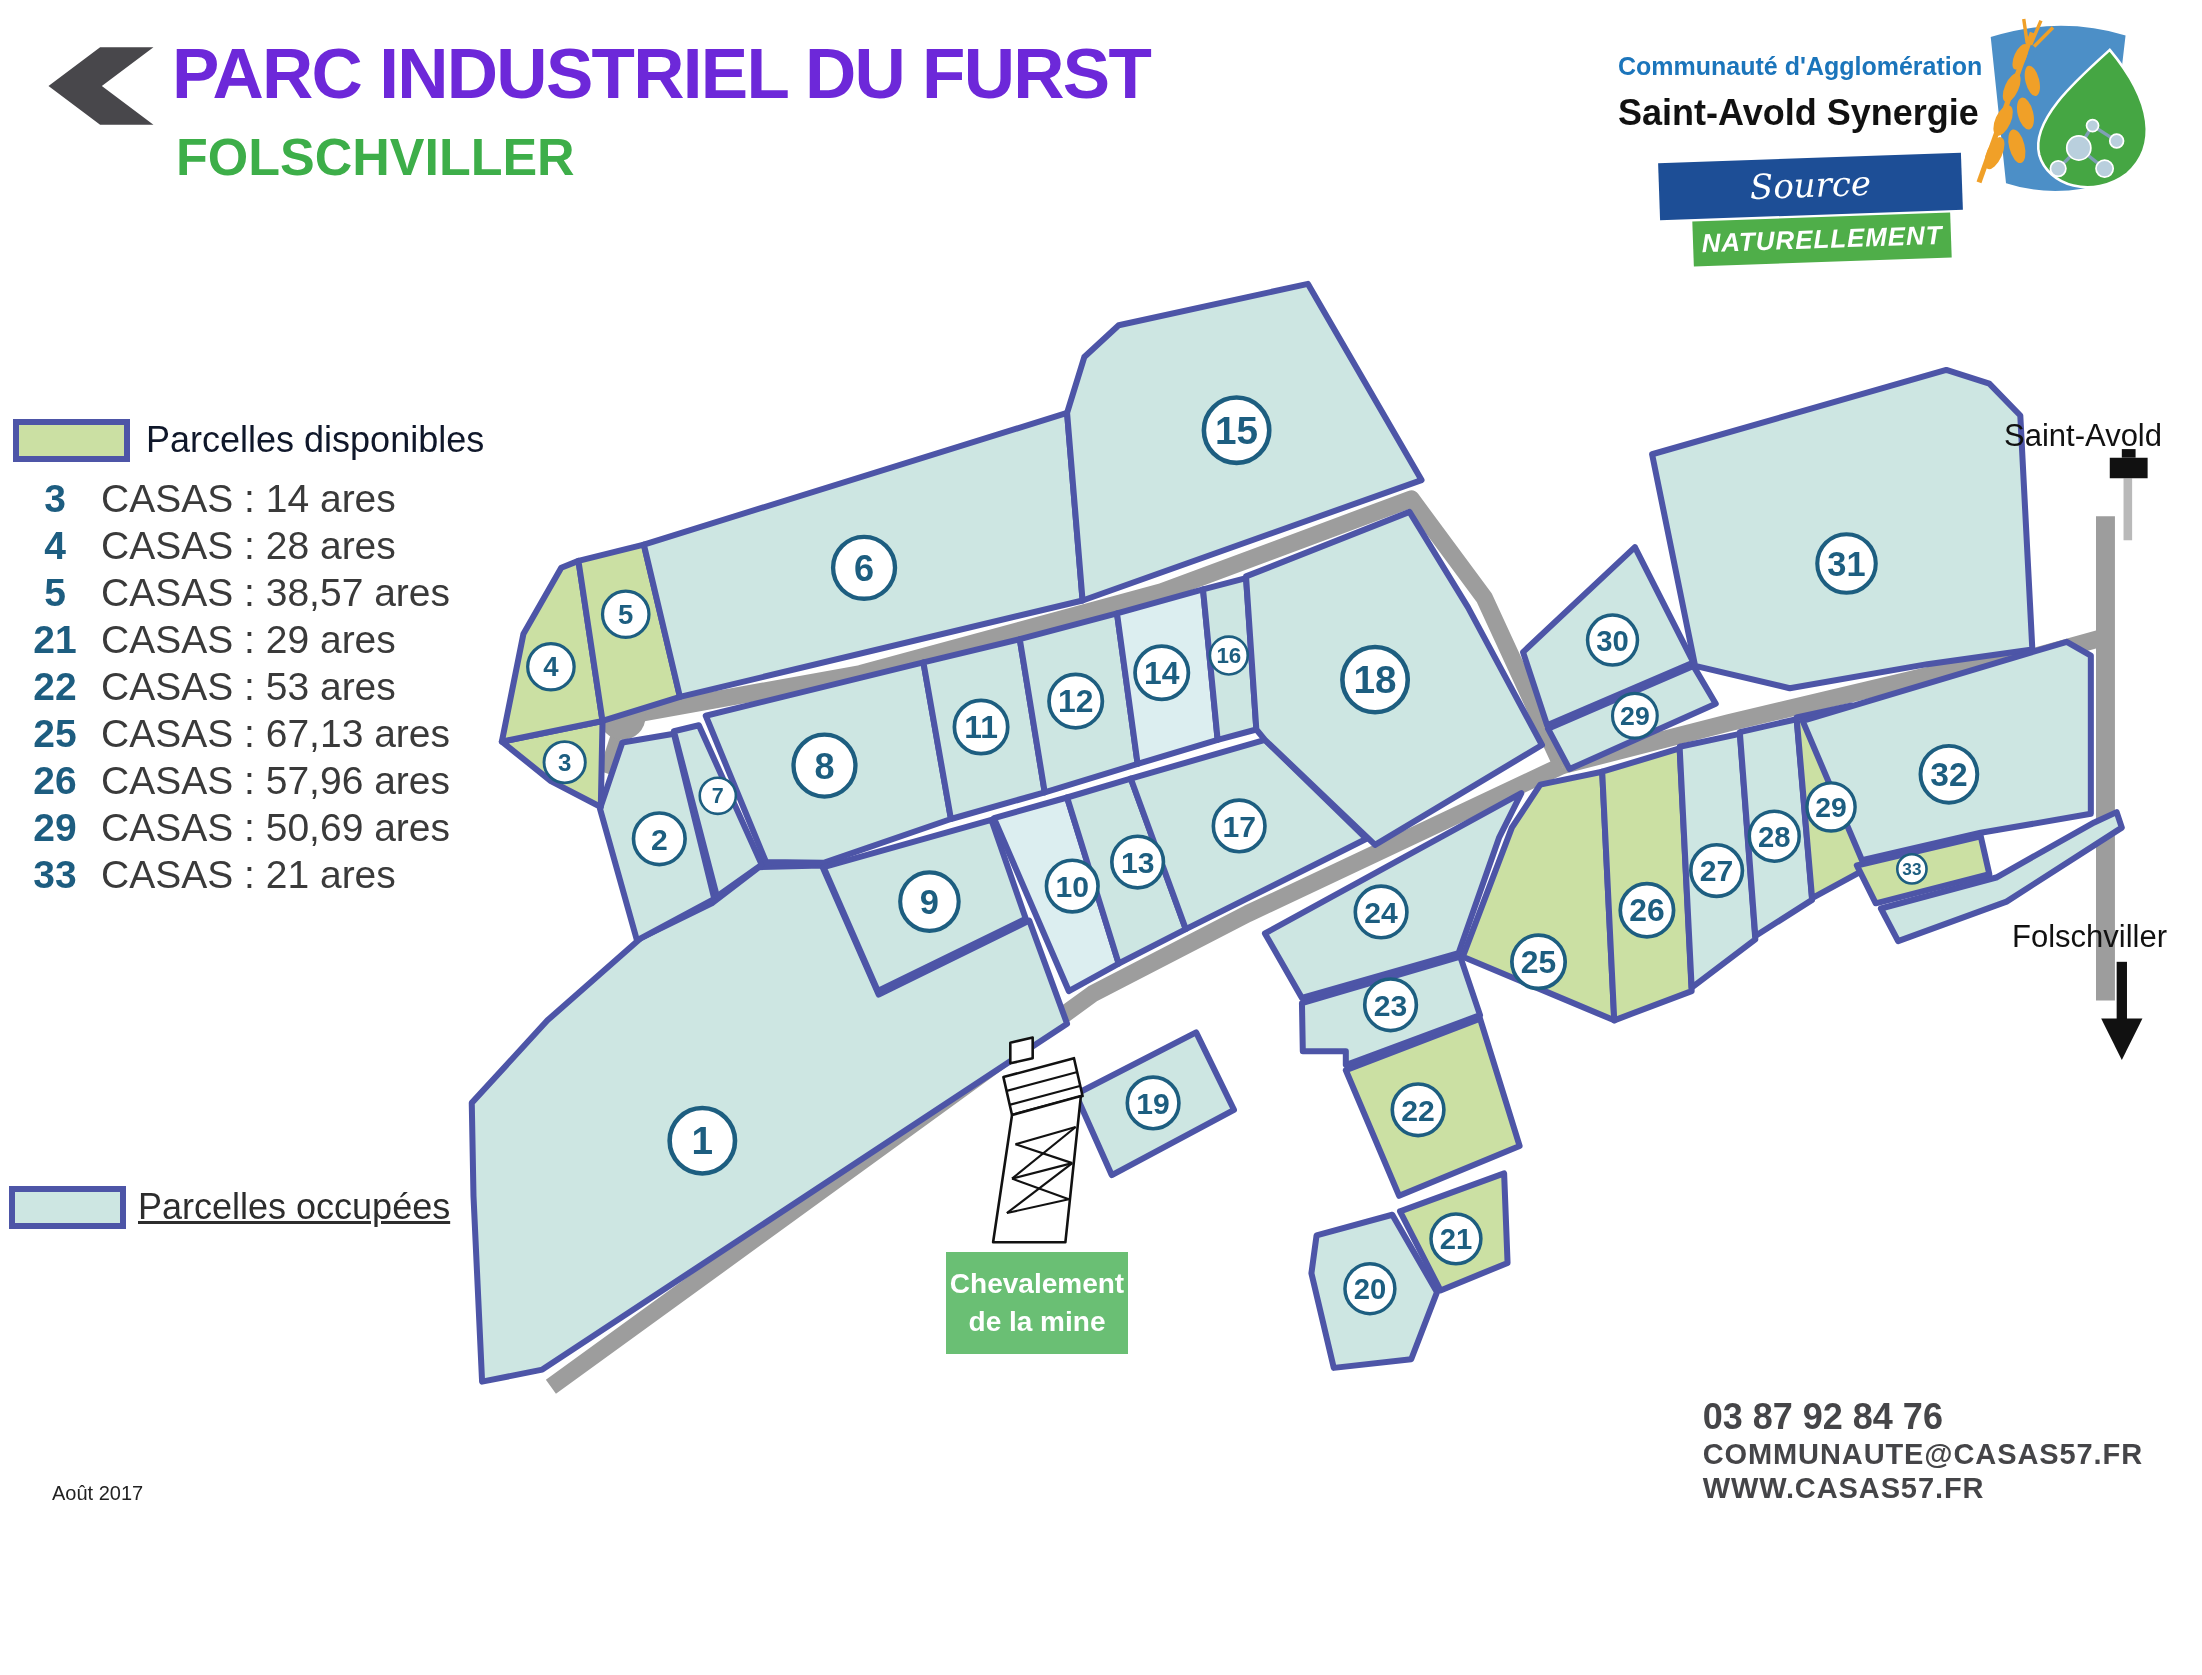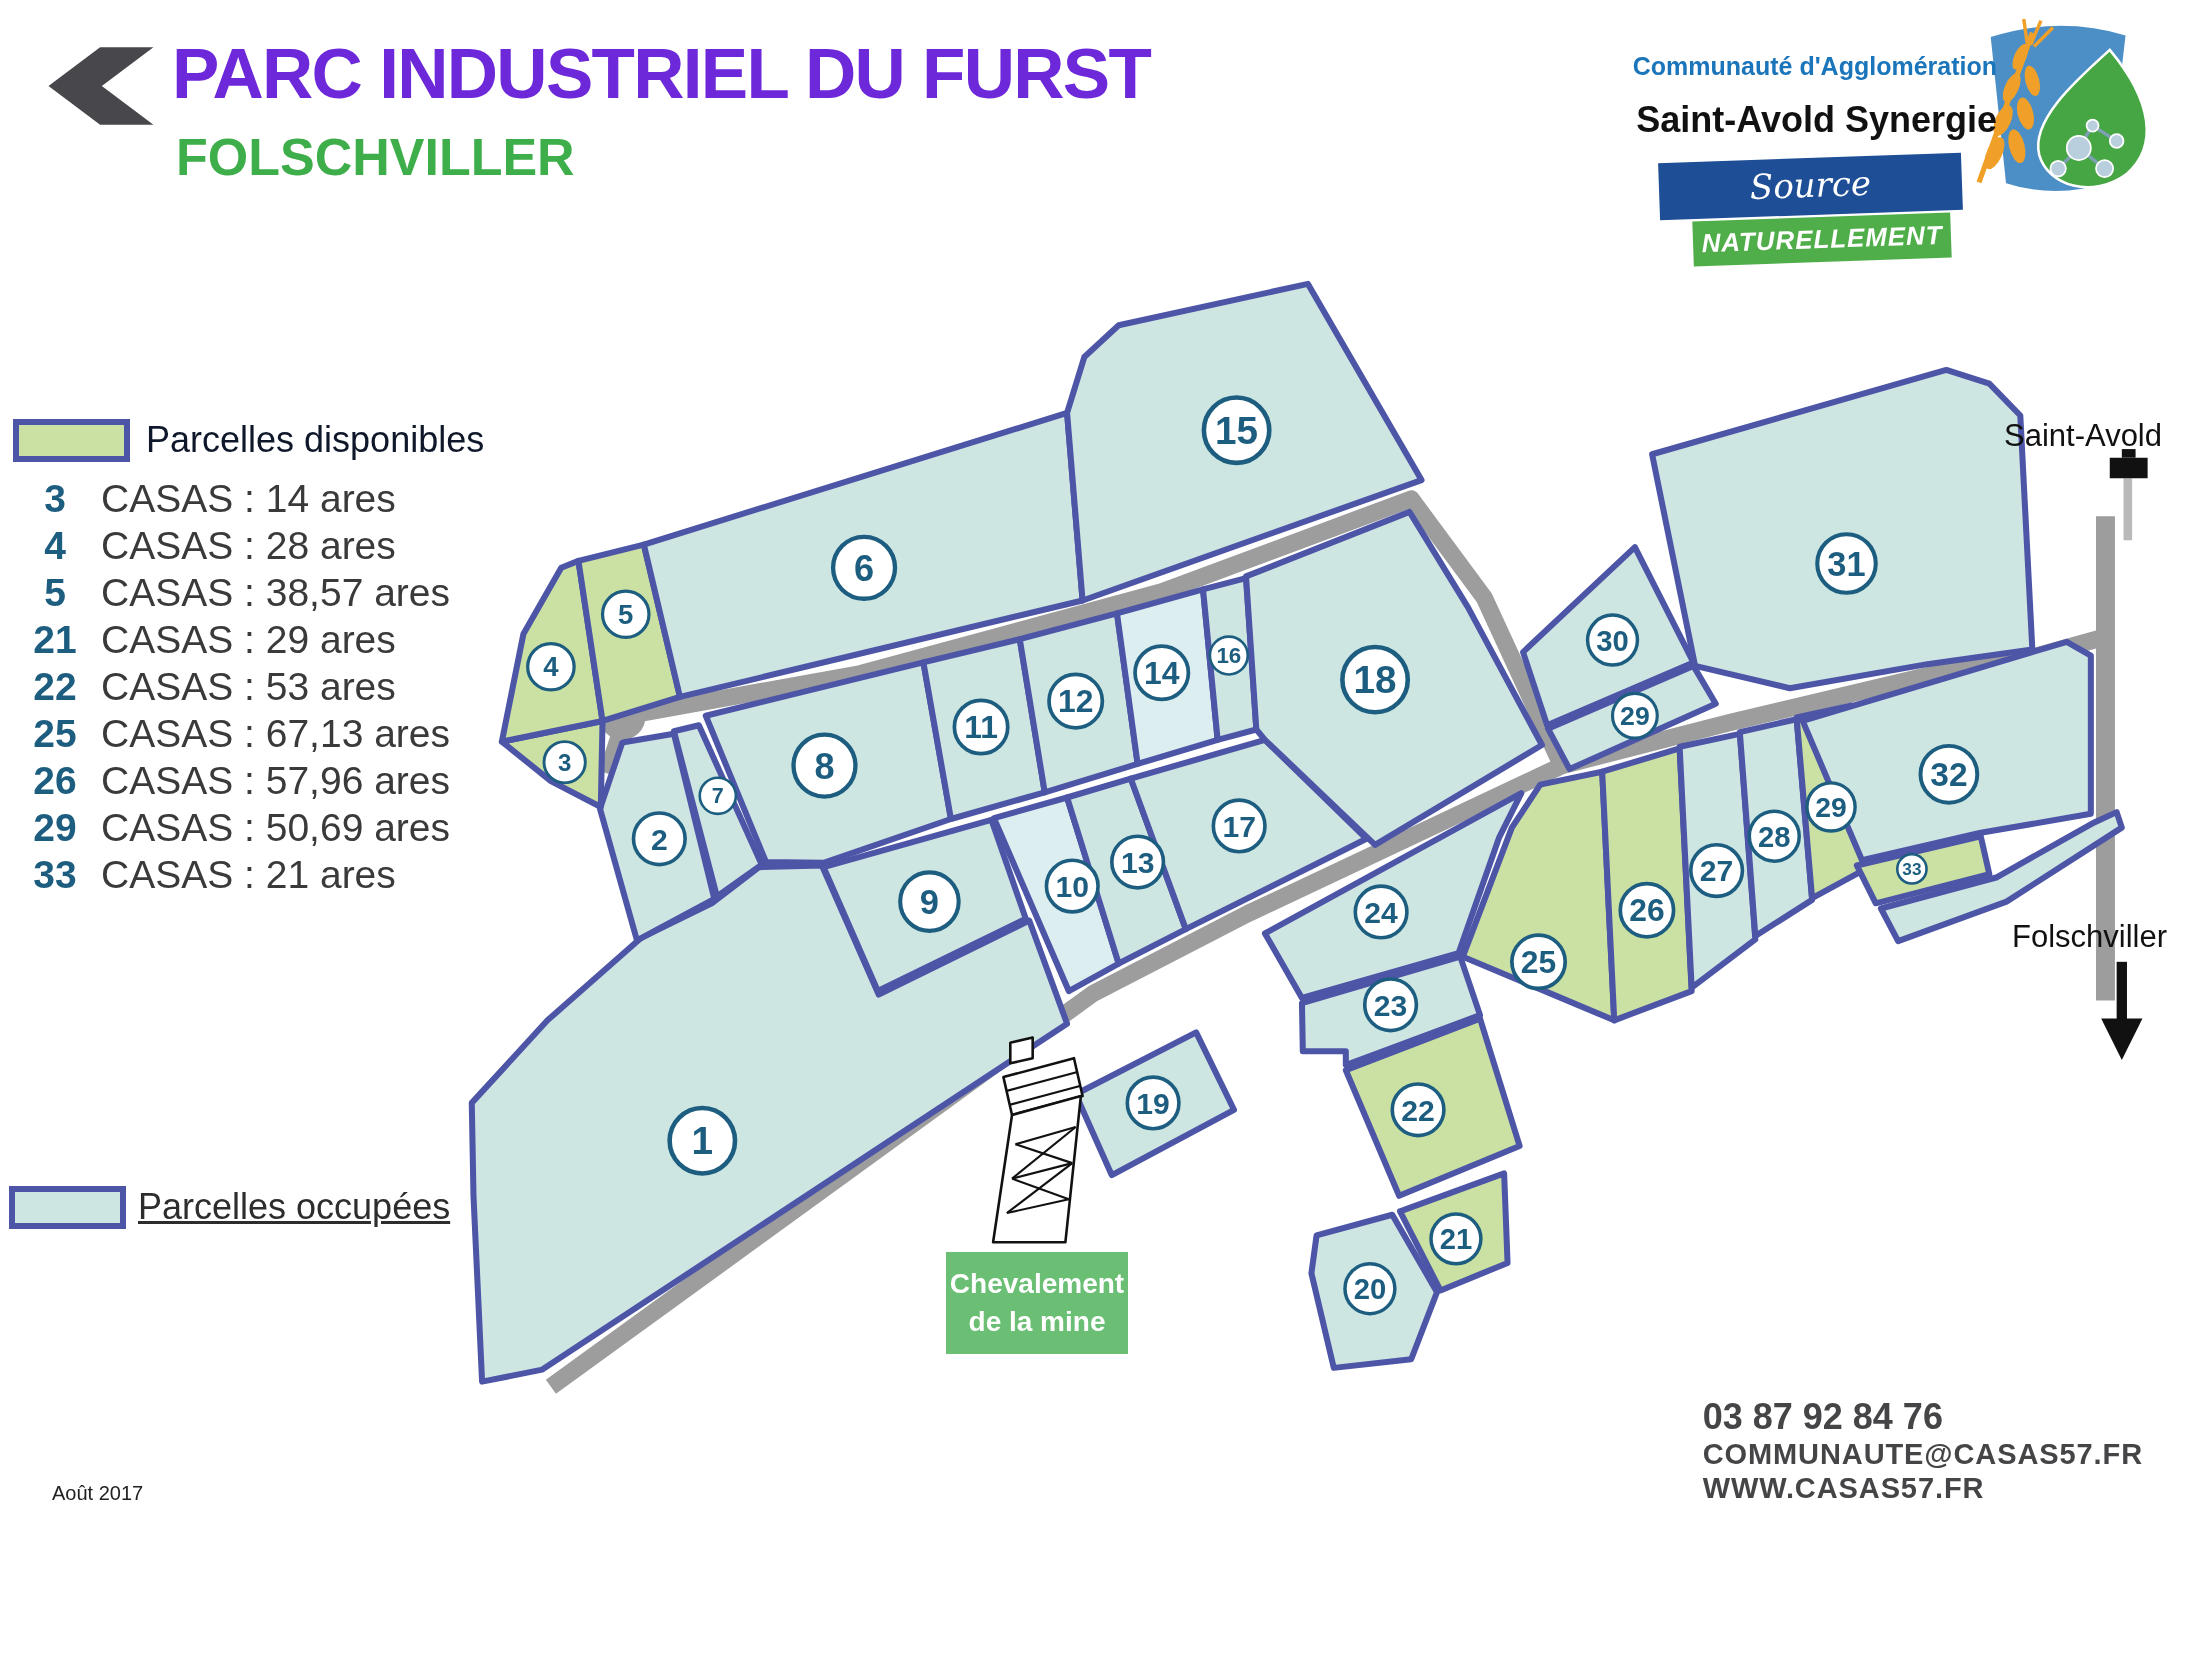--- a/index.html
+++ b/index.html
@@ -3,23 +3,23 @@
 <meta charset="utf-8">
 <style>
   html,body{margin:0;padding:0;width:2203px;height:1675px;background:#ffffff;overflow:hidden;
     font-family:"Liberation Sans", sans-serif;}
   .abs{position:absolute;}
   #stage{position:relative;width:2203px;height:1675px;}
   
   #title{left:172px;top:33px;font-size:71px;font-weight:bold;color:#6d28d9;letter-spacing:-1.7px;white-space:nowrap;}
   #subtitle{left:176px;top:127px;font-size:52px;font-weight:bold;color:#3dae49;letter-spacing:0px;}
   
-  #logo-text{left:1618px;top:52px;width:379px;text-align:right;}
+  #logo-text{left:1618px;top:52px;width:379px;text-align:left;}
   #logo-line1{font-size:25px;color:#1b75bb;font-weight:bold;}
-  #logo-line2{font-size:36px;color:#111;font-weight:bold;margin-top:18px;}
+  #logo-line2{font-size:36px;color:#111;font-weight:bold;margin-top:11px;}
   #banner-blue{left:1659px;top:158px;width:303px;height:57px;background:#1d4e96;transform:rotate(-2deg);
     color:#fff;text-align:center;line-height:55px;font-family:"DejaVu Serif",serif;font-style:italic;font-size:34px;}
   #banner-green{left:1693px;top:217px;width:258px;height:45px;background:#4fae49;transform:rotate(-2deg);
     color:#fff;text-align:center;line-height:45px;font-weight:bold;font-style:italic;font-size:26px;letter-spacing:0.9px;}
   
   .swatch{width:105px;height:31px;border:6px solid #4d55a7;}
   .swatch.green{background:#cbe0a3;}
   .swatch.teal{background:#cde6e2;}
   #sw-avail{left:13px;top:419px;}
   #lbl-avail{left:146px;top:419px;font-size:36px;color:#0f172a;}

